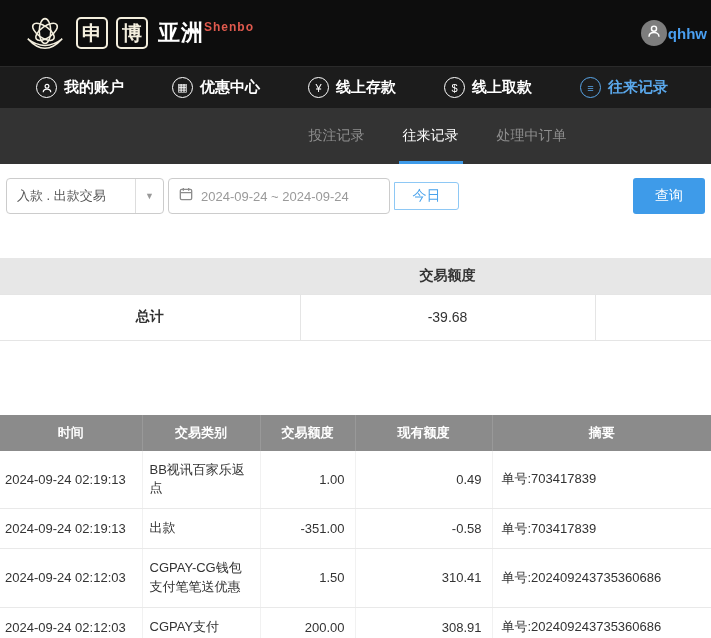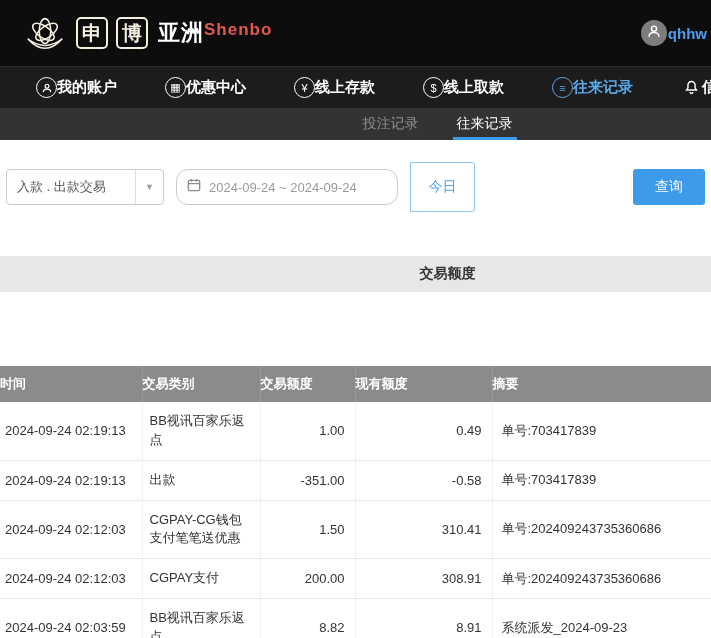--- a/index.html
+++ b/index.html
@@ -10,60 +10,60 @@
   
   .topbar { height:66px; background:#0d0d0d; display:flex; align-items:center;
     justify-content:space-between; padding:0 10px 0 22px; }
   .logo { display:flex; align-items:center; gap:8px; }
   .flower { width:46px; height:46px; display:inline-flex; }
   .boxchar { width:32px; height:32px; border:2px solid #f3eedd; border-radius:5px;
     color:#f3eedd; font-size:20px; font-weight:bold; display:inline-flex;
     align-items:center; justify-content:center; }
   .brand-col { display:flex; flex-direction:row; line-height:1.05; margin-left:2px; }
   .region { color:#fff; font-size:22px; font-weight:bold; letter-spacing:1px; }
-  .subtitle { color:#e05a4e; font-size:17px; font-weight:bold; letter-spacing:1px; }
+  .subtitle { color:#e05a4e; font-size:12px; font-weight:bold; letter-spacing:1px; }
   .userbox { display:flex; align-items:center; gap:1px; margin-right:-6px; }
   .avatar { width:26px; height:26px; border-radius:50%; background:#7d7d7d;
     display:inline-flex; align-items:center; justify-content:center; }
   .username { color:#4a9ff0; font-size:15px; font-weight:bold; white-space:nowrap; }
 
   
   .mainnav { height:42px; background:#1c1c1c; display:flex; align-items:center;
     gap:36px; padding:0 24px; border-top:1px solid #2a2a2a; white-space:nowrap; }
-  .nav-item { display:flex; align-items:center; color:#fff; font-size:15px;
+  .nav-item { display:flex; align-items:center; gap:7px; color:#fff; font-size:15px;
     font-weight:bold; cursor:pointer; flex:0 0 auto;padding-left:12px; }
   .icon-circle { width:21px; height:21px; border:1.5px solid #fff; border-radius:50%;
     display:inline-flex; align-items:center; justify-content:center; font-size:11px;
     color:#fff; font-weight:normal; flex:0 0 auto; }
   .nav-item.active { color:#5aa7ea; }
   .nav-item.active .icon-circle { border-color:#5aa7ea; color:#5aa7ea; }
   .bell-wrap { width:21px; height:21px; display:inline-flex; align-items:center; justify-content:center; }
 
   
-  .subnav { height:32px; background:#333; display:flex; align-items:stretch;
+  .subnav { height:56px; background:#333; display:flex; align-items:stretch;
     justify-content:center; }
   .subnav-inner { display:flex; gap:14px; transform:translateX(82px); }
   .tab { display:flex; align-items:center; padding:0 12px; color:#8f8f8f;
     font-size:14px; cursor:pointer; position:relative; }
   .tab.active { color:#fff; }
   .tab.active::after { content:""; position:absolute; left:8px; right:8px; bottom:0;
     height:3px; background:#3e9be9; }
 
   
-  .filterbar { display:flex; align-items:center; padding:14px 6px 12px 6px; gap:12px;margin-top:8px; }
+  .filterbar { display:flex; align-items:center; padding:14px 6px 12px 6px; gap:4px; }
   .select-box { width:158px; height:36px; border:1px solid #ccc; border-radius:4px;
     display:flex; align-items:center; cursor:pointer; }
   .select-text { flex:1; padding-left:10px; font-size:13px; color:#555; white-space:nowrap; }
   .select-caret { width:28px; height:100%; border-left:1px solid #ddd; display:flex;
     align-items:center; justify-content:center; color:#999; font-size:9px; }
-  .date-box { width:222px; height:36px; border:1px solid #ccc; border-radius:12px;
+  .date-box { width:222px; height:36px; border:1px solid #ccc; border-radius:4px;
     display:flex; align-items:center; gap:7px; padding:0 9px; cursor:pointer; }
   .date-text { font-size:13px; color:#9a9a9a; white-space:nowrap; }
   .quick-group { display:flex; }
-  .quick-btn { width:65px; height:50px; background:#fff; border:1px solid #ddd;
+  .quick-btn { width:65px; height:28px; background:#fff; border:1px solid #ddd;
     color:#999; font-size:14px; display:flex; align-items:center; justify-content:center;
     cursor:pointer; margin-left:-1px; }
   .quick-btn:first-child { margin-left:0; border-radius:3px 0 0 3px; }
   .quick-btn:last-child { border-radius:0 3px 3px 0; }
   .quick-btn.active { color:#4aa3ec; border-color:#8ec8f5; position:relative; z-index:2; }
   .search-btn { margin-left:auto; width:72px; height:36px; background:#3e9be9;
     color:#fff; font-size:14px; border:none; border-radius:3px; cursor:pointer;
     display:flex; align-items:center; justify-content:center; }
 
   
@@ -74,21 +74,21 @@
   .summary-table .bodyrow td { height:46px; border:1px solid #e5e5e5; font-size:14px;
     color:#333; text-align:center; background:#fff; }
   .summary-table td:first-child { border-left:none; }
   .summary-table td:last-child { border-right:none; }
   .summary-table .hdr td { border:none; }
   .total-label { font-weight:bold; }
 
   
   .data-wrap { margin-top:74px; }
   .data-table thead td { background:#8b8b8b; color:#fff; font-size:13px; font-weight:bold;
-    height:36px; border-right:1px solid #999; }
+    height:36px; text-align:center; border-right:1px solid #999; }
   .data-table thead td:last-child { border-right:none; }
   .data-table tbody td { font-size:13px; color:#333; padding:10px 6px;
     border-bottom:1px solid #e9e9e9; border-right:1px solid #f1f1f1; background:#fff; }
   .data-table tbody td:last-child { border-right:none; }
   .col-time { white-space:nowrap; font-size:12.5px; padding-left:5px !important; }
   .col-type { padding-left:7px !important; line-height:1.45; }
   .col-amt, .col-bal { text-align:right; padding-right:10px !important; white-space:nowrap; }
   .col-sum { padding-left:9px !important; font-size:12.5px; white-space:nowrap; }
 </style>
 </head>
@@ -160,20 +160,21 @@
         </svg>
       </span>
       <span>信息</span>
     </div>
   </nav>
 
   <div class="subnav">
     <div class="subnav-inner">
       <div class="tab">投注记录</div>
       <div class="tab active">往来记录</div>
+      <div class="tab">处理中订单</div>
     </div>
   </div>
 
   <div class="filterbar">
     <div class="select-box">
       <span class="select-text">入款 . 出款交易</span>
       <span class="select-caret">▼</span>
     </div>
     <div class="date-box">
       <span>
@@ -196,20 +197,25 @@
           <col style="width:300px">
           <col style="width:295px">
           <col style="width:116px">
         </colgroup>
       <tbody>
           <tr class="hdr">
         <td></td>
         <td>交易额度</td>
         <td></td>
       </tr>
+      <tr class="bodyrow">
+        <td class="total-label">总计</td>
+        <td>-39.68</td>
+        <td></td>
+      </tr>
     </tbody>
       </table>
   </div>
 
   <div class="data-wrap">
     <table class="data-table">
       <colgroup>
         <col style="width:142px">
           <col style="width:118px">
           <col style="width:95px">

